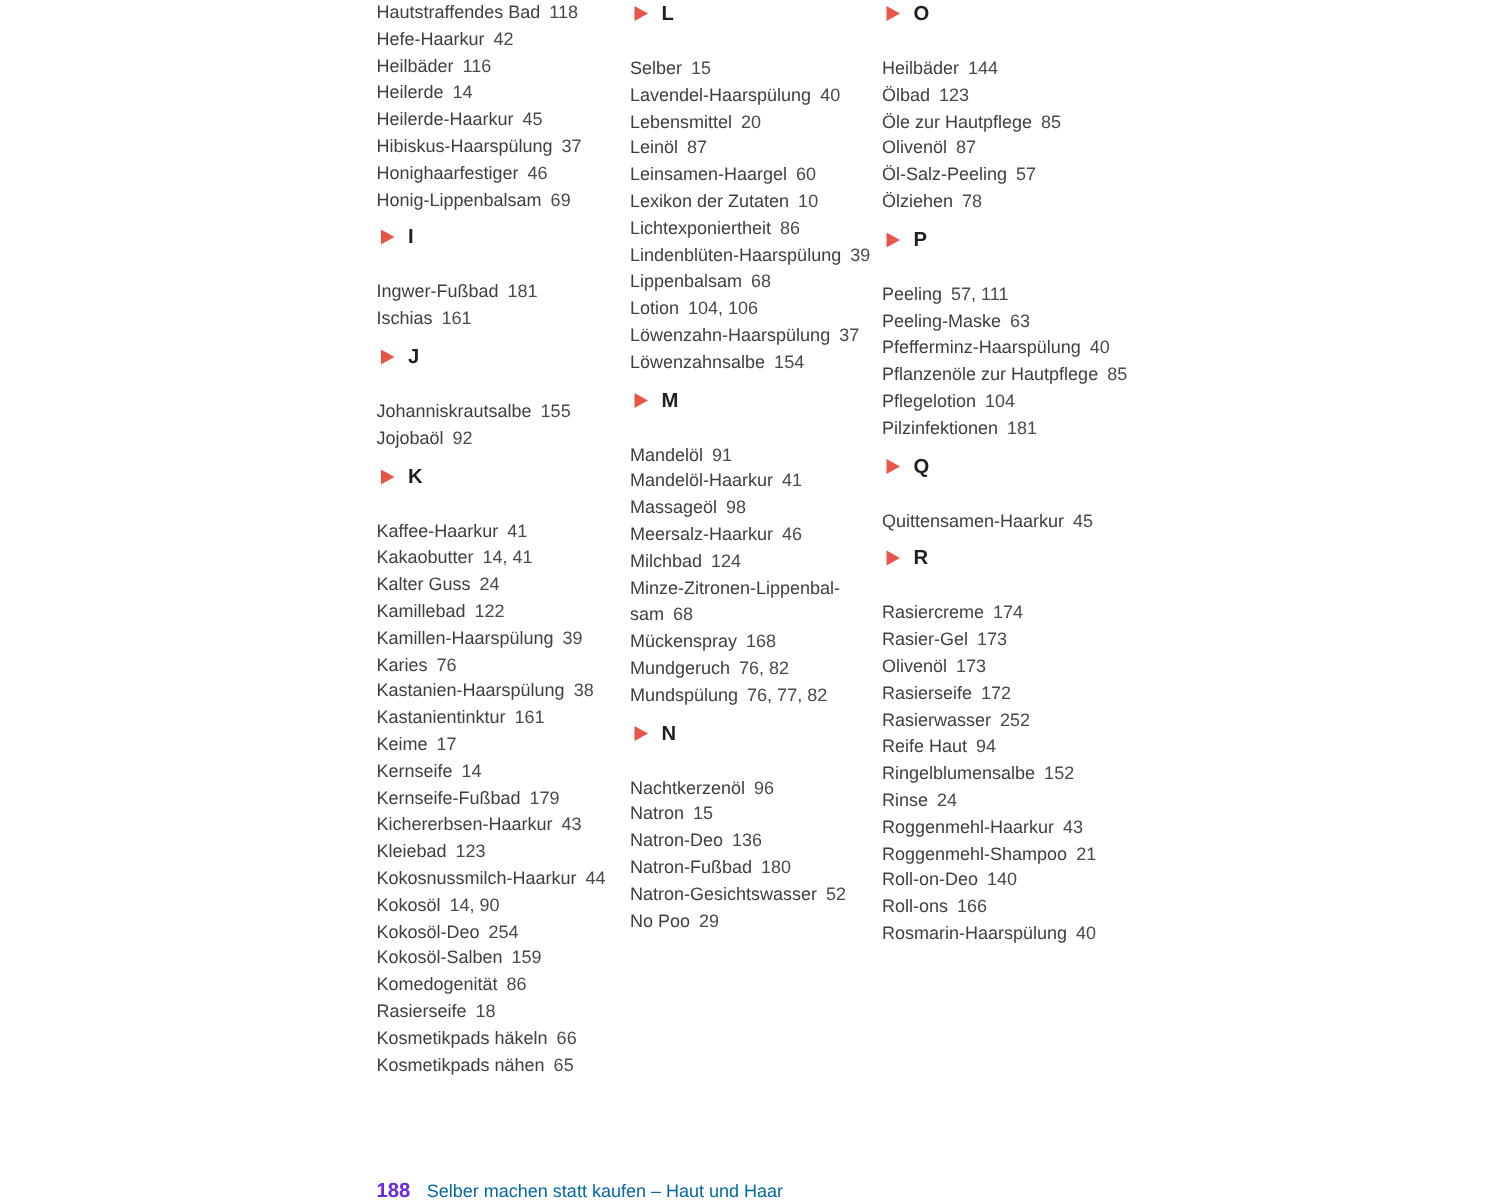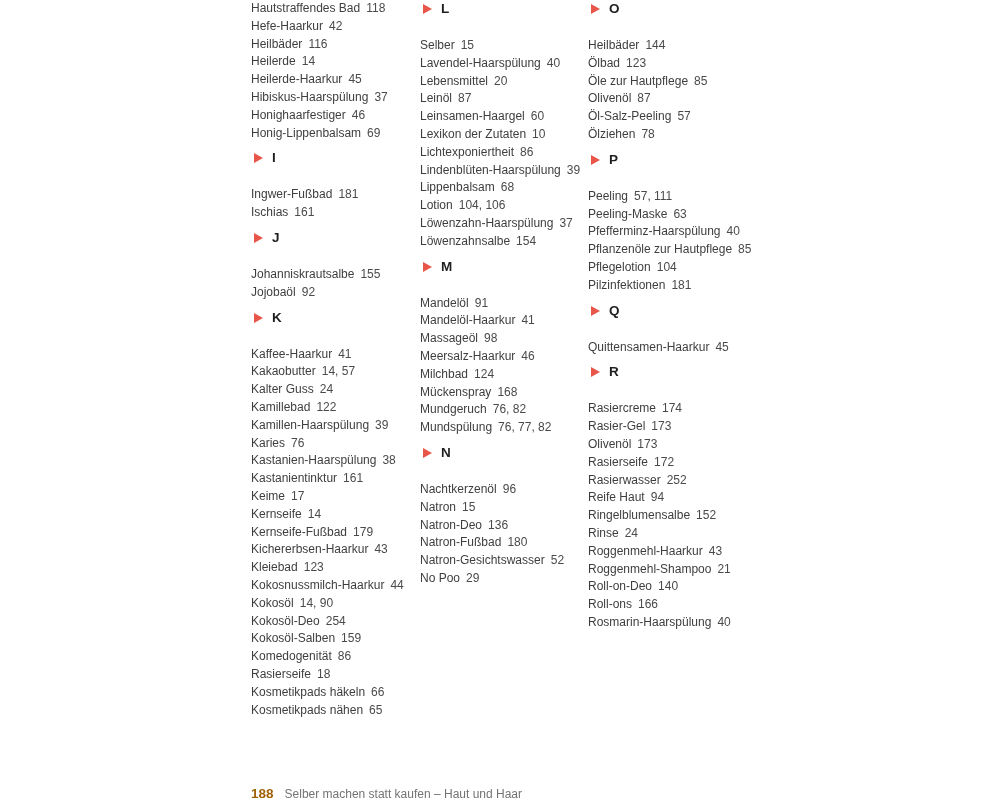--- a/index.html
+++ b/index.html
@@ -57,25 +57,25 @@
   .footer {
     position: absolute;
     left: 251px;
     top: 786px;
     display: flex;
     align-items: baseline;
   }
   .page-num {
     font-size: 13.5px;
     font-weight: bold;
-    color: #a16207;
+    color: #6d28d9;
   }
   .book-title {
     font-size: 12px;
-    color: #737373;
+    color: #0369a1;
     margin-left: 11px;
   }
 </style>
 </head>
 <body>
 
 <div id="index-columns">
     <div class="index-column col-0">
       <div class="index-entry"><span class="term">Hautstraffendes Bad</span><span class="pages">118</span></div>
       <div class="index-entry"><span class="term">Hefe-Haarkur</span><span class="pages">42</span></div>
@@ -95,21 +95,21 @@
         <span class="triangle"></span>
         <span class="section-letter">J</span>
       </div>
       <div class="index-entry"><span class="term">Johanniskrautsalbe</span><span class="pages">155</span></div>
       <div class="index-entry"><span class="term">Jojobaöl</span><span class="pages">92</span></div>
       <div class="section-header">
         <span class="triangle"></span>
         <span class="section-letter">K</span>
       </div>
       <div class="index-entry"><span class="term">Kaffee-Haarkur</span><span class="pages">41</span></div>
-      <div class="index-entry"><span class="term">Kakaobutter</span><span class="pages">14, 57</span></div>
+      <div class="index-entry"><span class="term">Kakaobutter</span><span class="pages">14, 41</span></div>
       <div class="index-entry"><span class="term">Kalter Guss</span><span class="pages">24</span></div>
       <div class="index-entry"><span class="term">Kamillebad</span><span class="pages">122</span></div>
       <div class="index-entry"><span class="term">Kamillen-Haarspülung</span><span class="pages">39</span></div>
       <div class="index-entry"><span class="term">Karies</span><span class="pages">76</span></div>
       <div class="index-entry"><span class="term">Kastanien-Haarspülung</span><span class="pages">38</span></div>
       <div class="index-entry"><span class="term">Kastanientinktur</span><span class="pages">161</span></div>
       <div class="index-entry"><span class="term">Keime</span><span class="pages">17</span></div>
       <div class="index-entry"><span class="term">Kernseife</span><span class="pages">14</span></div>
       <div class="index-entry"><span class="term">Kernseife-Fußbad</span><span class="pages">179</span></div>
       <div class="index-entry"><span class="term">Kichererbsen-Haarkur</span><span class="pages">43</span></div>
@@ -142,20 +142,21 @@
       <div class="index-entry"><span class="term">Löwenzahnsalbe</span><span class="pages">154</span></div>
       <div class="section-header">
         <span class="triangle"></span>
         <span class="section-letter">M</span>
       </div>
       <div class="index-entry"><span class="term">Mandelöl</span><span class="pages">91</span></div>
       <div class="index-entry"><span class="term">Mandelöl-Haarkur</span><span class="pages">41</span></div>
       <div class="index-entry"><span class="term">Massageöl</span><span class="pages">98</span></div>
       <div class="index-entry"><span class="term">Meersalz-Haarkur</span><span class="pages">46</span></div>
       <div class="index-entry"><span class="term">Milchbad</span><span class="pages">124</span></div>
+      <div class="index-entry"><span class="term">Minze-Zitronen-Lippenbal-<br>sam</span><span class="pages">68</span></div>
       <div class="index-entry"><span class="term">Mückenspray</span><span class="pages">168</span></div>
       <div class="index-entry"><span class="term">Mundgeruch</span><span class="pages">76, 82</span></div>
       <div class="index-entry"><span class="term">Mundspülung</span><span class="pages">76, 77, 82</span></div>
       <div class="section-header">
         <span class="triangle"></span>
         <span class="section-letter">N</span>
       </div>
       <div class="index-entry"><span class="term">Nachtkerzenöl</span><span class="pages">96</span></div>
       <div class="index-entry"><span class="term">Natron</span><span class="pages">15</span></div>
       <div class="index-entry"><span class="term">Natron-Deo</span><span class="pages">136</span></div>

